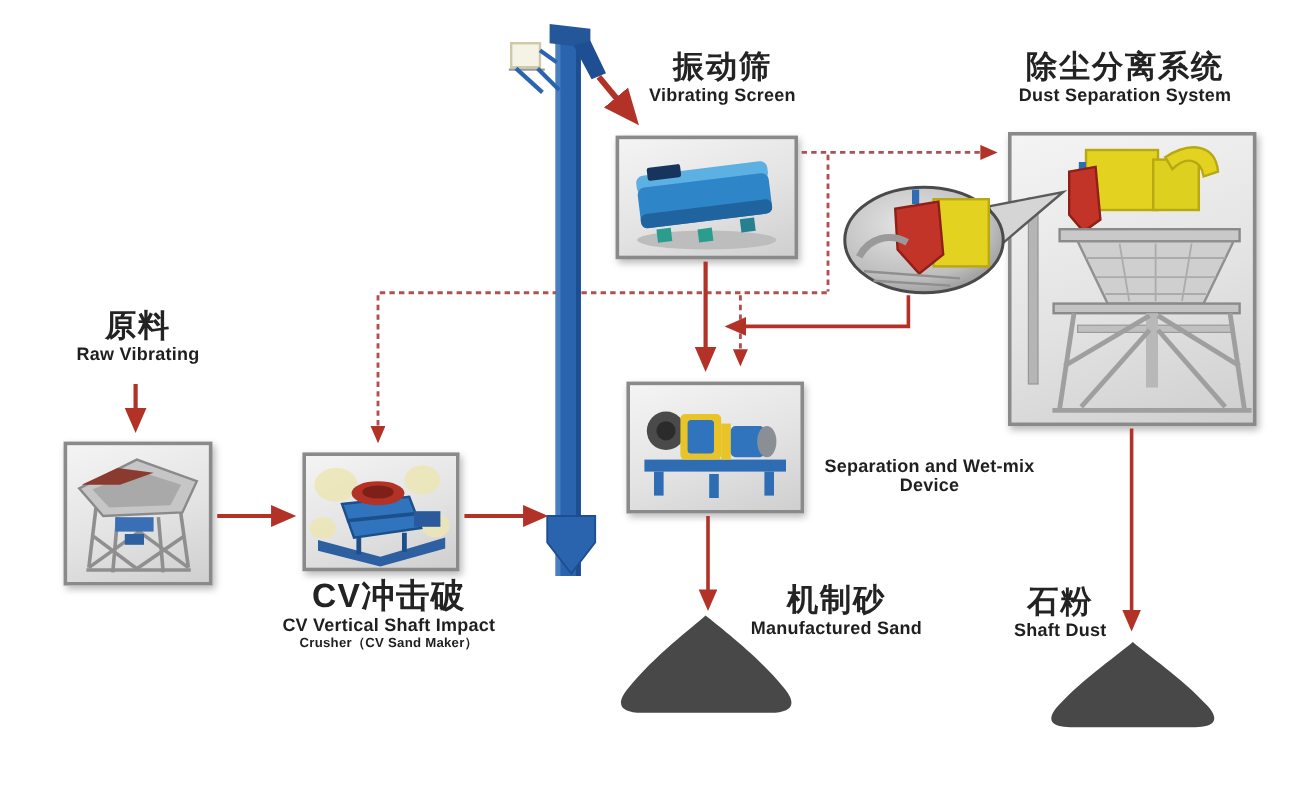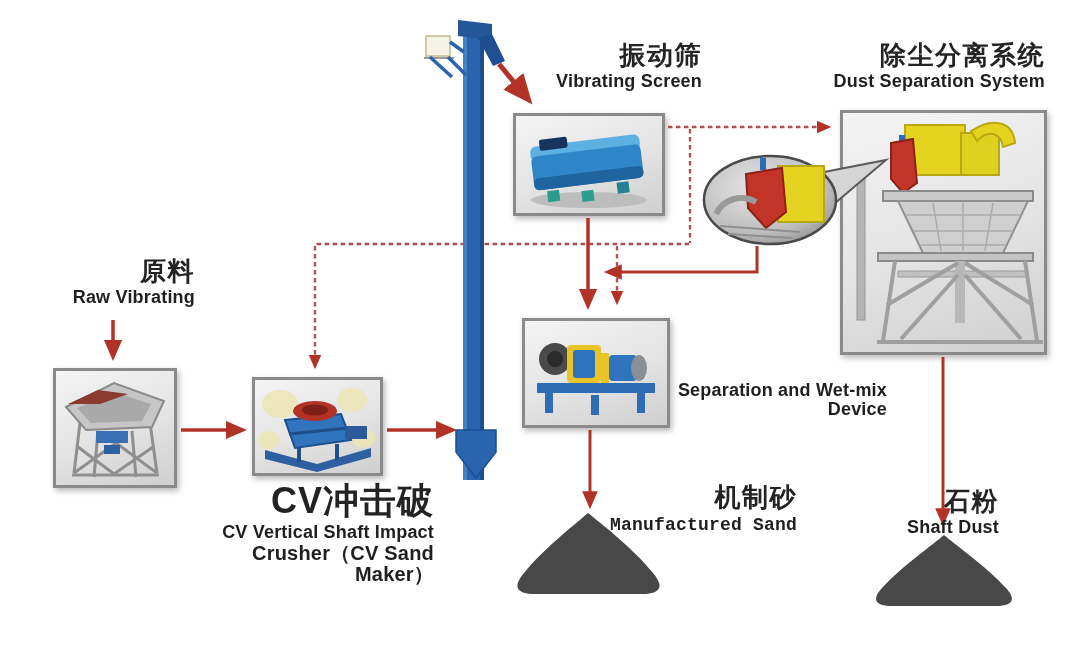--- a/index.html
+++ b/index.html
@@ -1,24 +1,24 @@
 <!DOCTYPE html>
 <html><head>
 <meta charset="utf-8">
 <style>
   html,body{margin:0;padding:0;background:#ffffff;}
   body{font-family:"Liberation Sans","DejaVu Sans",sans-serif;color:#262626;}
   #scene{position:relative;width:1080px;height:656px;background:#ffffff;overflow:hidden;}
 
   
-  .label{position:absolute;text-align:right;z-index:4;line-height:1.05;}
+  .label{position:absolute;text-align:center;z-index:4;line-height:1.05;}
   .zh{font-weight:bold;font-size:26px;letter-spacing:1.5px;color:#232323;}
-  .zh.big{font-size:36px;letter-spacing:1px;}
-  .en{font-size:18px;font-weight:600;color:#1f1f1f;margin-top:3px;letter-spacing:.2px;}
-  .en2{font-size:20px;font-weight:600;color:#1f1f1f;margin-top:1px;letter-spacing:.2px;}
+  .zh.big{font-size:28px;letter-spacing:1px;}
+  .en{font-size:15px;font-weight:600;color:#1f1f1f;margin-top:3px;letter-spacing:.2px;}
+  .en2{font-size:11px;font-weight:600;color:#1f1f1f;margin-top:1px;letter-spacing:.2px;}
 
   
   .img-box{position:absolute;border:3px solid #8a8a8a;background:linear-gradient(160deg,#f4f4f4 0%,#e3e3e3 55%,#cfcfcf 100%);
            box-shadow:2px 3px 6px rgba(0,0,0,.28);z-index:2;}
   .img-box svg{display:block;}
 
   
   #linework{position:absolute;left:0;top:0;z-index:3;pointer-events:none;}
 </style>
 </head>
@@ -212,23 +212,23 @@
 
   <div class="label" style="left:830px;top:42px;width:215px;">
     <div class="zh">除尘分离系统</div>
     <div class="en">Dust Separation System</div>
   </div>
 
   <div class="label" style="left:662px;top:378px;width:225px;">
     <div class="en">Separation and Wet-mix Device</div>
   </div>
 
-  <div class="label" style="left:597px;top:486px;width:200px;font-family:Liberation Mono, monospace;">
+  <div class="label" style="left:597px;top:486px;width:200px;">
     <div class="zh">机制砂</div>
     <div class="en">Manufactured Sand</div>
   </div>
 
-  <div class="label" style="left:864px;top:488px;width:135px;">
+  <div class="label" style="left:816px;top:488px;width:135px;">
     <div class="zh">石粉</div>
     <div class="en">Shaft Dust</div>
   </div>
 
 </div>
 
 </body></html>

